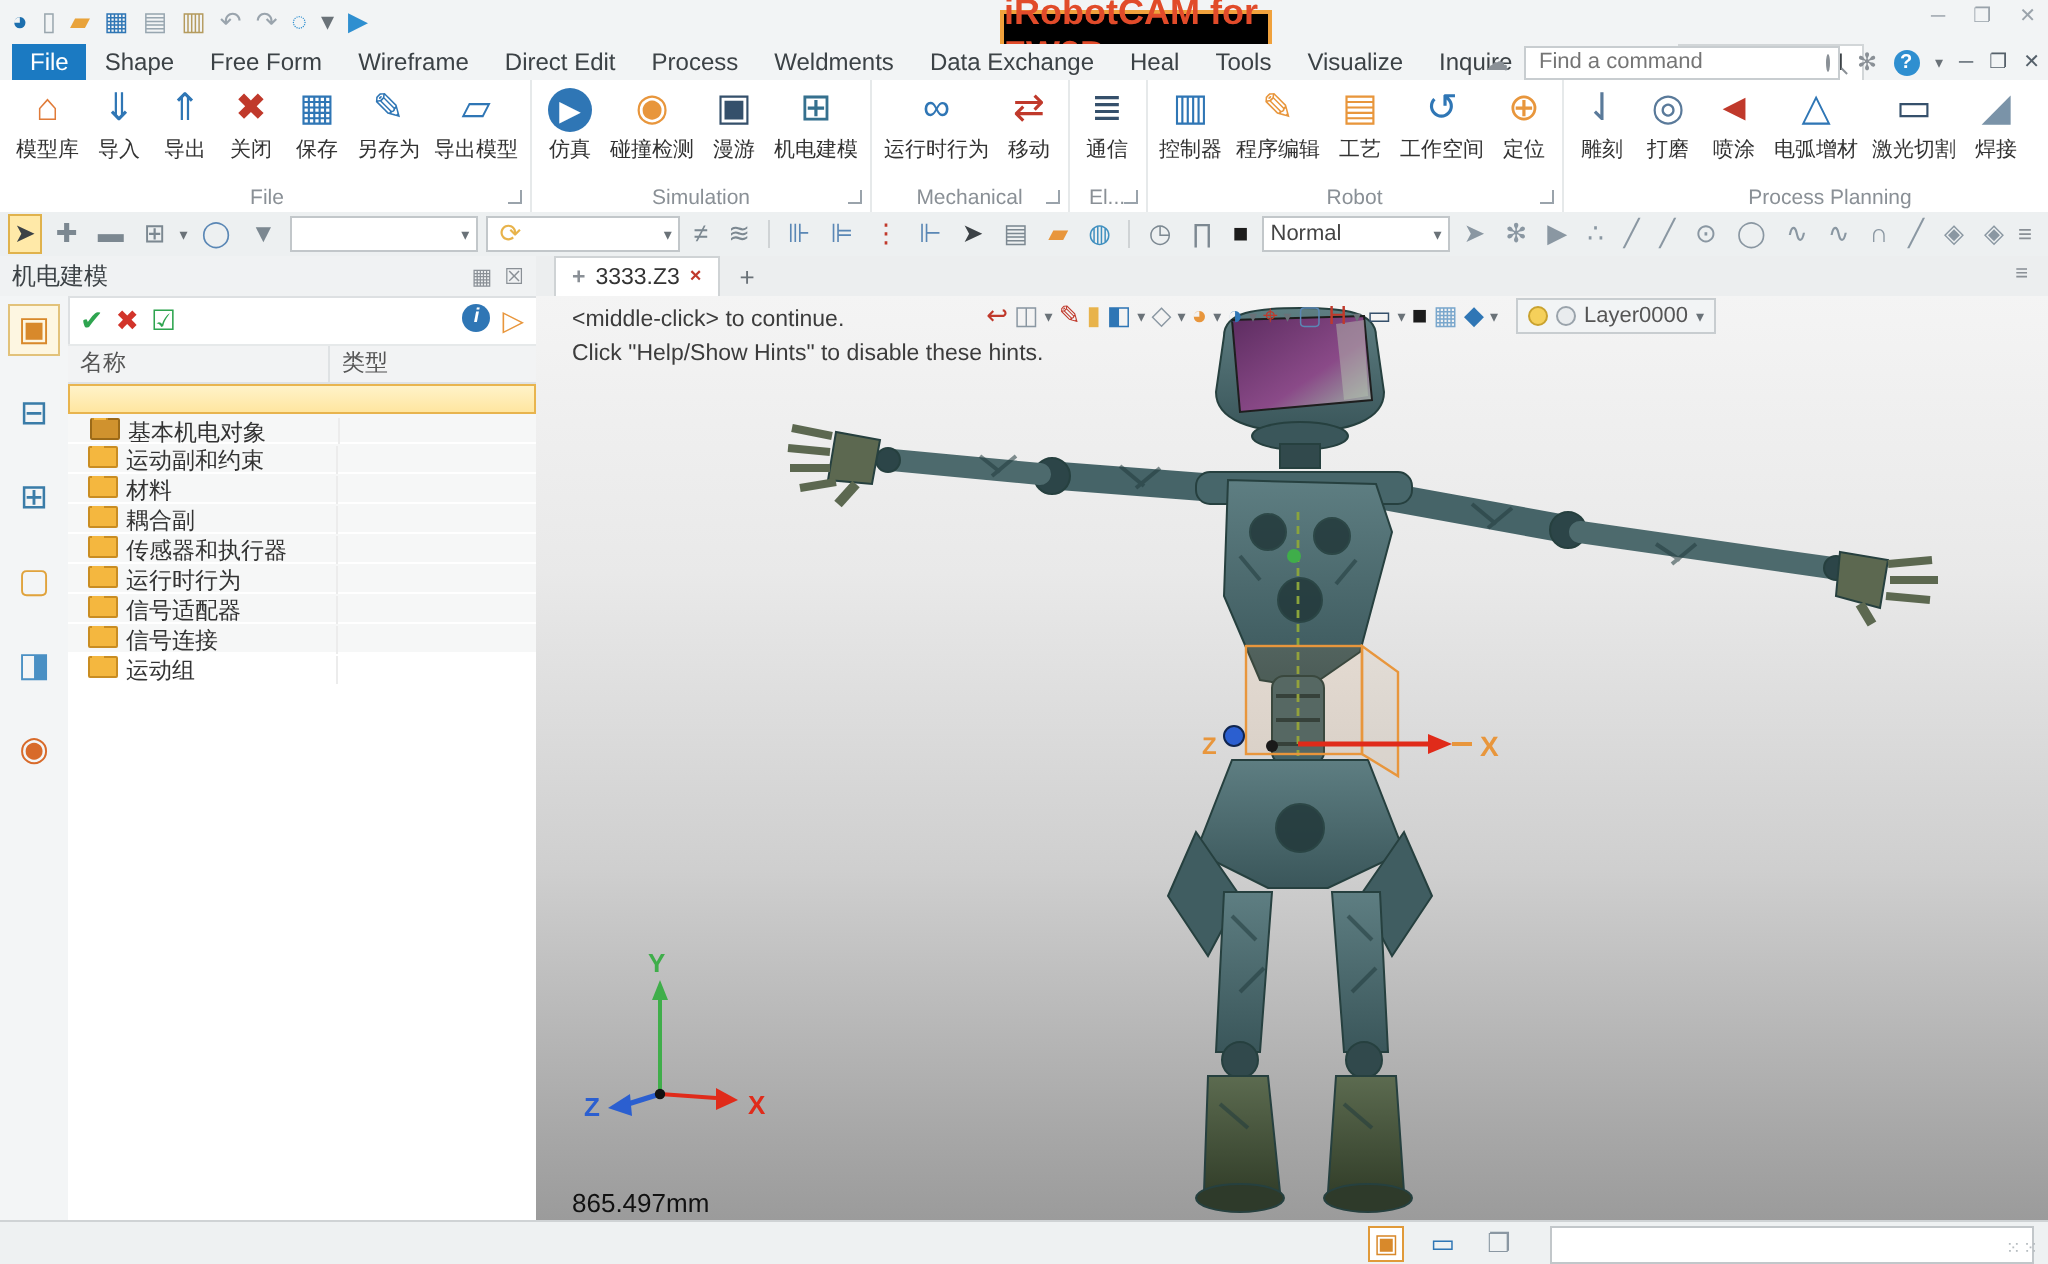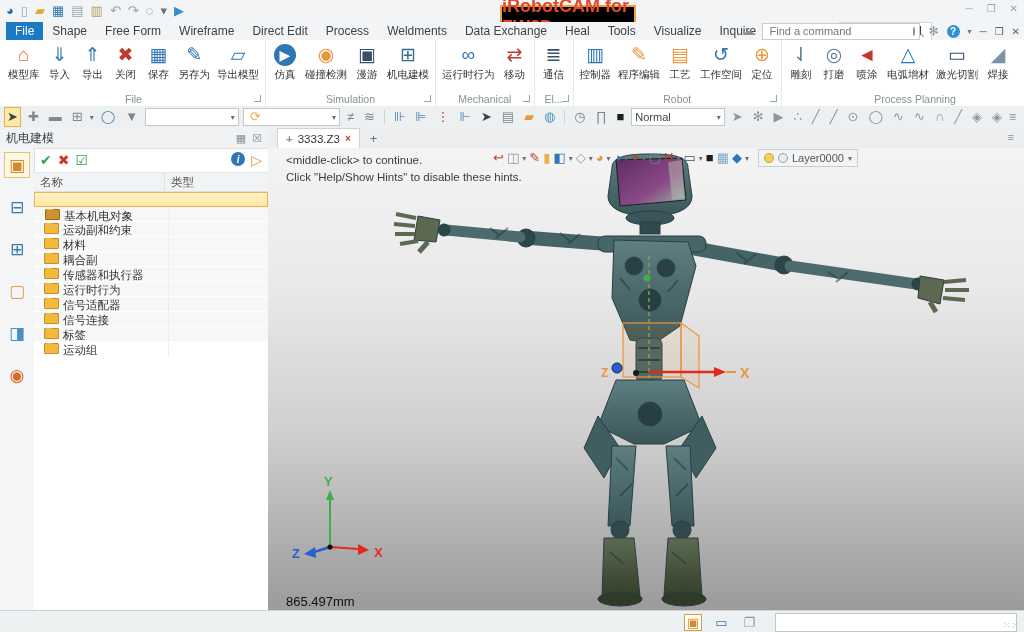--- a/index.html
+++ b/index.html
@@ -452,27 +452,20 @@
           <div class="trow">
             <div class="cell-name">
               <span class="folder"></span>
               <span>信号连接</span>
             </div>
             <div class="cell-type"></div>
           </div>
           <div class="trow">
             <div class="cell-name">
               <span class="folder"></span>
-              <span>标签</span>
-            </div>
-            <div class="cell-type"></div>
-          </div>
-          <div class="trow">
-            <div class="cell-name">
-              <span class="folder"></span>
               <span>运动组</span>
             </div>
             <div class="cell-type"></div>
           </div>
         </div>
     </div>
   </div>
 
   <div id="vpwrap">
     <div id="tabstrip">

